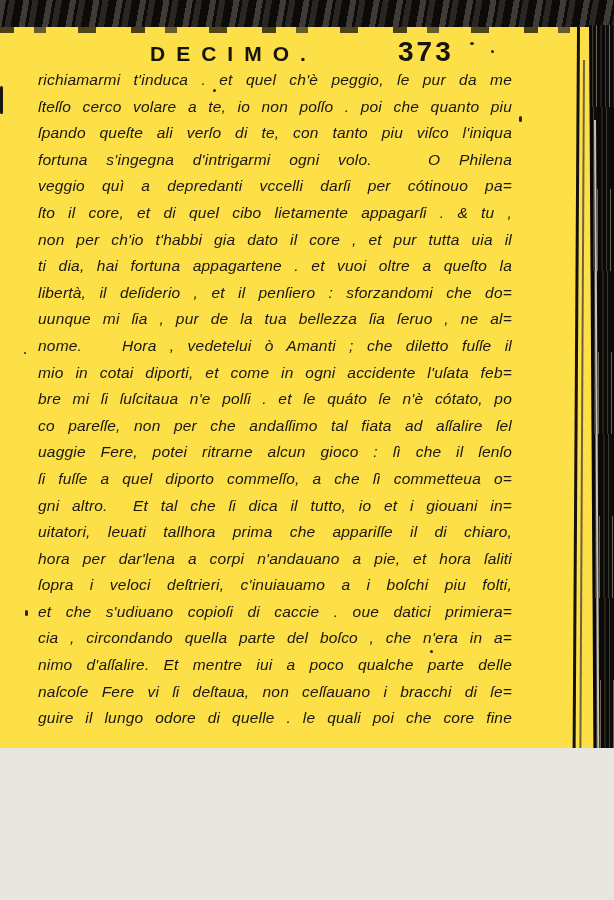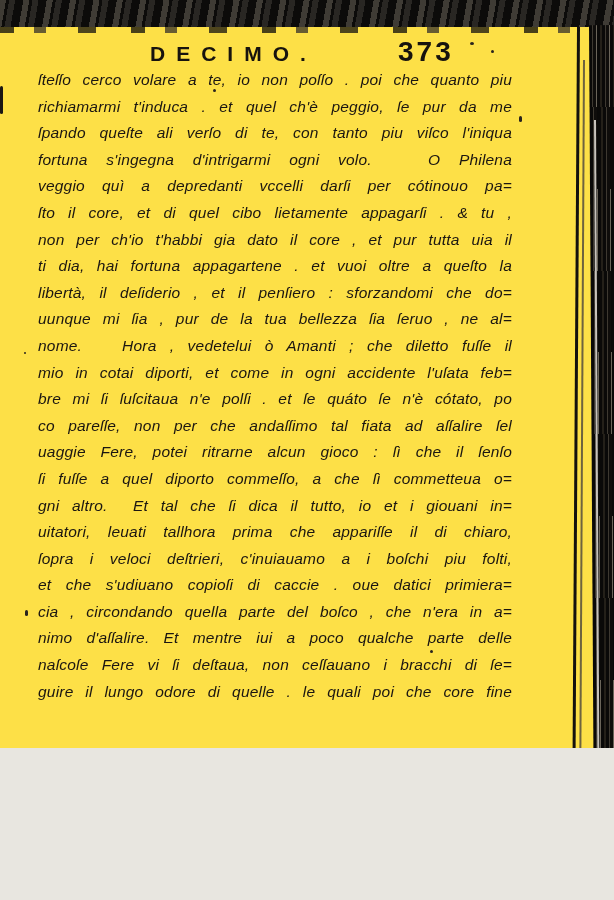--- a/index.html
+++ b/index.html
@@ -98,38 +98,39 @@
   <div class="speck" style="left:430px; top:650px; width:3px; height:3px;"></div>
   <div class="speck" style="left:24px; top:352px; width:2px; height:2px;"></div>
   <div class="speck" style="left:350px; top:843px; width:2px; height:2px;"></div>
 
   <div class="header">
     <span class="running-title">DECIMO.</span>
     <span class="page-number">373</span>
   </div>
 
   <div class="textblock">
+    <div class="line">richiamarmi t'induca . et quel ch'è peggio, ſe pur da me</div>
     <div class="line">ſteſſo cerco volare a te, io non poſſo . poi che quanto piu</div>
-    <div class="line">richiamarmi t'induca . et quel ch'è peggio, ſe pur da me</div>
     <div class="line">ſpando queſte ali verſo di te, con tanto piu viſco l'iniqua</div>
     <div class="line">fortuna s'ingegna d'intrigarmi ogni volo.&nbsp;&nbsp;&nbsp;O Philena</div>
     <div class="line">veggio quì a depredanti vccelli darſi per cótinouo pa=</div>
     <div class="line">ſto il core, et di quel cibo lietamente appagarſi . &amp; tu ,</div>
     <div class="line">non per ch'io t'habbi gia dato il core , et pur tutta uia il</div>
     <div class="line">ti dia, hai fortuna appagartene . et vuoi oltre a queſto la</div>
     <div class="line">libertà, il deſiderio , et il penſiero : sforzandomi che do=</div>
     <div class="line">uunque mi ſia , pur de la tua bellezza ſia ſeruo , ne al=</div>
     <div class="line">nome.&nbsp;&nbsp;&nbsp;Hora , vedetelui ò Amanti ; che diletto fuſſe il</div>
     <div class="line">mio in cotai diporti, et come in ogni accidente l'uſata feb=</div>
     <div class="line">bre mi ſi ſuſcitaua n'e polſi . et ſe quáto ſe n'è cótato, po</div>
     <div class="line">co pareſſe, non per che andaſſimo tal fiata ad aſſalire ſel</div>
     <div class="line">uaggie Fere, potei ritrarne alcun gioco : ſì che il ſenſo</div>
     <div class="line">ſi fuſſe a quel diporto commeſſo, a che ſì commetteua o=</div>
     <div class="line">gni altro.&nbsp;&nbsp;Et tal che ſi dica il tutto, io et i giouani in=</div>
     <div class="line">uitatori, leuati tallhora prima che appariſſe il di chiaro,</div>
+    <div class="line">hora per dar'lena a corpi n'andauano a pie, et hora ſaliti</div>
     <div class="line">ſopra i veloci deſtrieri, c'inuiauamo a i boſchi piu folti,</div>
     <div class="line">et che s'udiuano copioſi di caccie . oue datici primiera=</div>
     <div class="line">cia , circondando quella parte del boſco , che n'era in a=</div>
     <div class="line">nimo d'aſſalire. Et mentre iui a poco qualche parte delle</div>
     <div class="line">naſcoſe Fere vi ſi deſtaua, non ceſſauano i bracchi di ſe=</div>
     <div class="line">guire il lungo odore di quelle . le quali poi che core fine</div>
   </div>
 
 </div>
 

